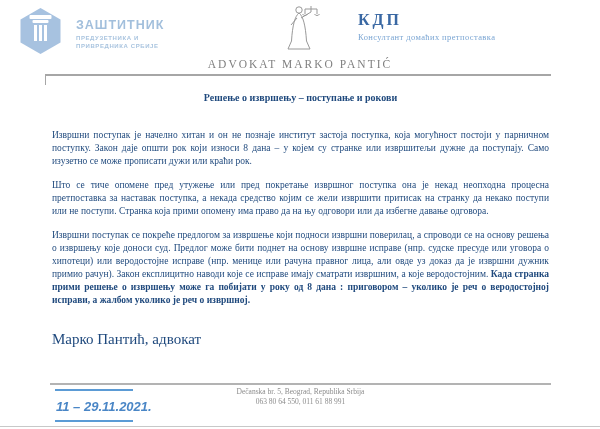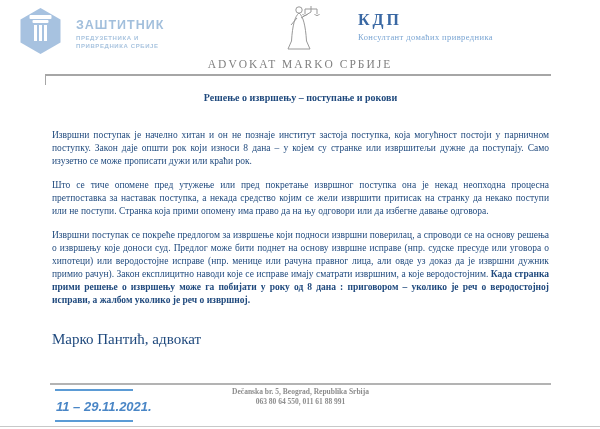--- a/index.html
+++ b/index.html
@@ -98,21 +98,21 @@
 
   
   .footer-rule {
     position:absolute; left:50px; top:383px; width:501px; height:2px;
     background:#b3b3b3;
   }
   .footer-block {
     position:absolute; left:50px; top:387px; width:501px;
     text-align:center;
     color:#8c8c8c;
-    font-size:7.5px; line-height:10px;font-weight:bold;
+    font-size:7.5px; line-height:10px;
   }
   .bottom-rule {
     position:absolute; left:0; top:426px; width:600px; height:1px;
     background:#c8c8c8;
   }
 </style>
 </head>
 <body>
 
 <div class="logo-left">
@@ -143,25 +143,25 @@
     <path d="M23 15 L 33 9"></path>
     <path d="M19 15 L 13 22"></path>
     <path d="M33 3 L 33 9"></path>
     <path d="M27 6 L 39 6"></path>
     <path d="M27 6 L 27 11 M39 6 L 39 11"></path>
     <path d="M24.5 11 C 25.5 13, 28.5 13, 29.5 11"></path>
     <path d="M36.5 11 C 37.5 13, 40.5 13, 41.5 11"></path>
   </svg>
 </div>
 
-<div class="center-name">ADVOKAT MARKO СРБИЈЕ</div>
+<div class="center-name">ADVOKAT MARKO PANTIĆ</div>
 
 <div class="logo-right">
   <div class="kdp-abbr">КДП</div>
-  <div class="kdp-sub">Консултант домаћих привредника</div>
+  <div class="kdp-sub">Консултант домаћих претпоставка</div>
 </div>
 
 <div class="header-rule"></div>
 <div class="corner-tick"></div>
 
 <div class="doc-body">
   <div class="doc-title">Решење о извршењу – поступање и рокови</div>
   <p>Извршни поступак је начелно хитан и он не познаје институт застоја поступка, која могућност постоји у парничном поступку. Закон даје општи рок који износи 8 дана – у којем су странке или извршитељи дужне да поступају. Само изузетно се може прописати дужи или краћи рок.</p>
   <p>Што се тиче опомене пред утужење или пред покретање извршног поступка она је некад неопходна процесна претпоставка за наставак поступка, а некада средство којим се жели извршити притисак на странку да некако поступи или не поступи. Странка која прими опомену има право да на њу одговори или да избегне давање одговора.</p>
   <p><span>Извршни поступак се покреће предлогом за извршење који подноси извршни поверилац, а спроводи се на основу решења о извршењу које доноси суд. Предлог може бити поднет на основу извршне исправе (нпр. судске пресуде или уговора о хипотеци) или веродостојне исправе (нпр. менице или рачуна правног лица, али овде уз доказ да је извршни дужник примио рачун). Закон експлицитно наводи које се исправе имају сматрати извршним, а које веродостојним. </span><strong>Када странка прими решење о извршењу може га побијати у року од 8 дана : приговором – уколико је реч о веродостојној исправи, а жалбом уколико је реч о извршној.</strong></p>

